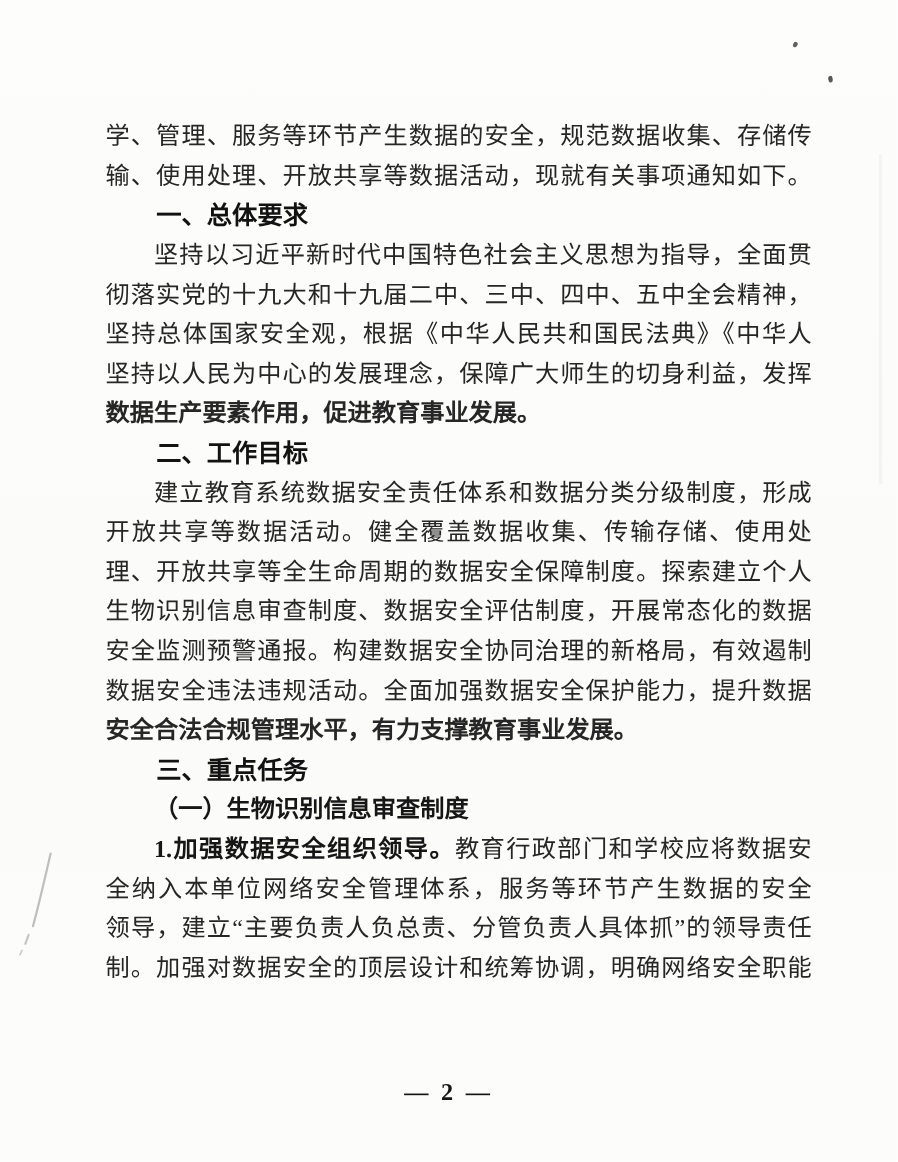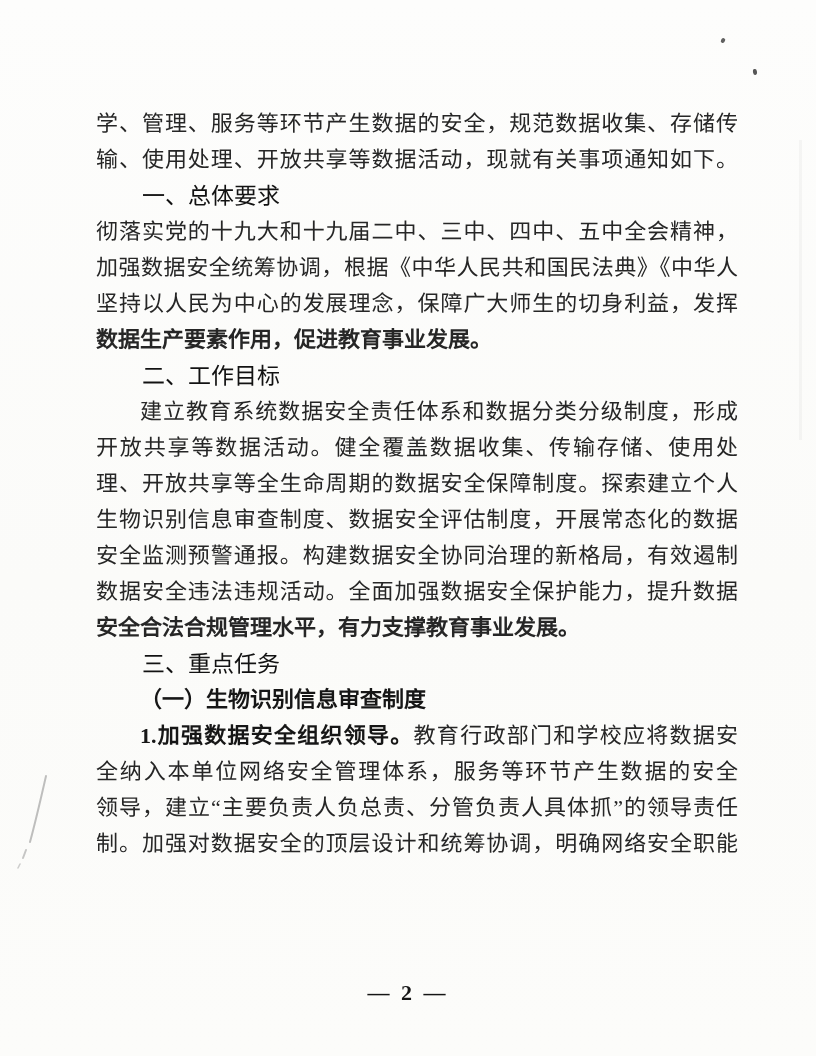--- a/index.html
+++ b/index.html
@@ -33,21 +33,21 @@
   .line.para-end {
     text-align: right;
     text-align-last: left;
     font-weight: bold;
   }
   .line.indent {
     text-indent: 2em;
   }
   .line.h1 {
     font-family: "Liberation Sans", "DejaVu Sans", sans-serif;
-    font-weight: 400;
+    font-weight: 700;
     font-size: 23px;
     color: #121212;
     text-align: right;
     text-align-last: left;
     text-indent: 2em;
   }
   .line.h2 {
     font-weight: 700;
     font-size: 22px;
     color: #161616;
@@ -105,22 +105,23 @@
   <svg class="pen-mark" width="44" height="110" viewBox="0 0 44 110">
     <path d="M36 6 C31 28 26 50 20 72" stroke="#8d8d8d" stroke-width="2" fill="none" stroke-linecap="round"></path>
     <path d="M16 80 l-3 8" stroke="#9a9a9a" stroke-width="2" fill="none" stroke-linecap="round"></path>
     <path d="M10 94 l-2 4" stroke="#a8a8a8" stroke-width="1.6" fill="none" stroke-linecap="round"></path>
   </svg>
 
   <div class="content">
     <div class="line">学、管理、服务等环节产生数据的安全，规范数据收集、存储传</div>
     <div class="line">输、使用处理、开放共享等数据活动，现就有关事项通知如下。</div>
     <div class="line h1">一、总体要求</div>
+    <div class="line indent">坚持以习近平新时代中国特色社会主义思想为指导，全面贯</div>
     <div class="line">彻落实党的十九大和十九届二中、三中、四中、五中全会精神，</div>
-    <div class="line">加强数据安全统筹协调，根据《中华人民共和国民法典》《中华人</div>
+    <div class="line">坚持总体国家安全观，根据《中华人民共和国民法典》《中华人</div>
     <div class="line">坚持以人民为中心的发展理念，保障广大师生的切身利益，发挥</div>
     <div class="line para-end">数据生产要素作用，促进教育事业发展。</div>
     <div class="line h1">二、工作目标</div>
     <div class="line indent">建立教育系统数据安全责任体系和数据分类分级制度，形成</div>
     <div class="line">开放共享等数据活动。健全覆盖数据收集、传输存储、使用处</div>
     <div class="line">理、开放共享等全生命周期的数据安全保障制度。探索建立个人</div>
     <div class="line">生物识别信息审查制度、数据安全评估制度，开展常态化的数据</div>
     <div class="line">安全监测预警通报。构建数据安全协同治理的新格局，有效遏制</div>
     <div class="line">数据安全违法违规活动。全面加强数据安全保护能力，提升数据</div>
     <div class="line para-end">安全合法合规管理水平，有力支撑教育事业发展。</div>

